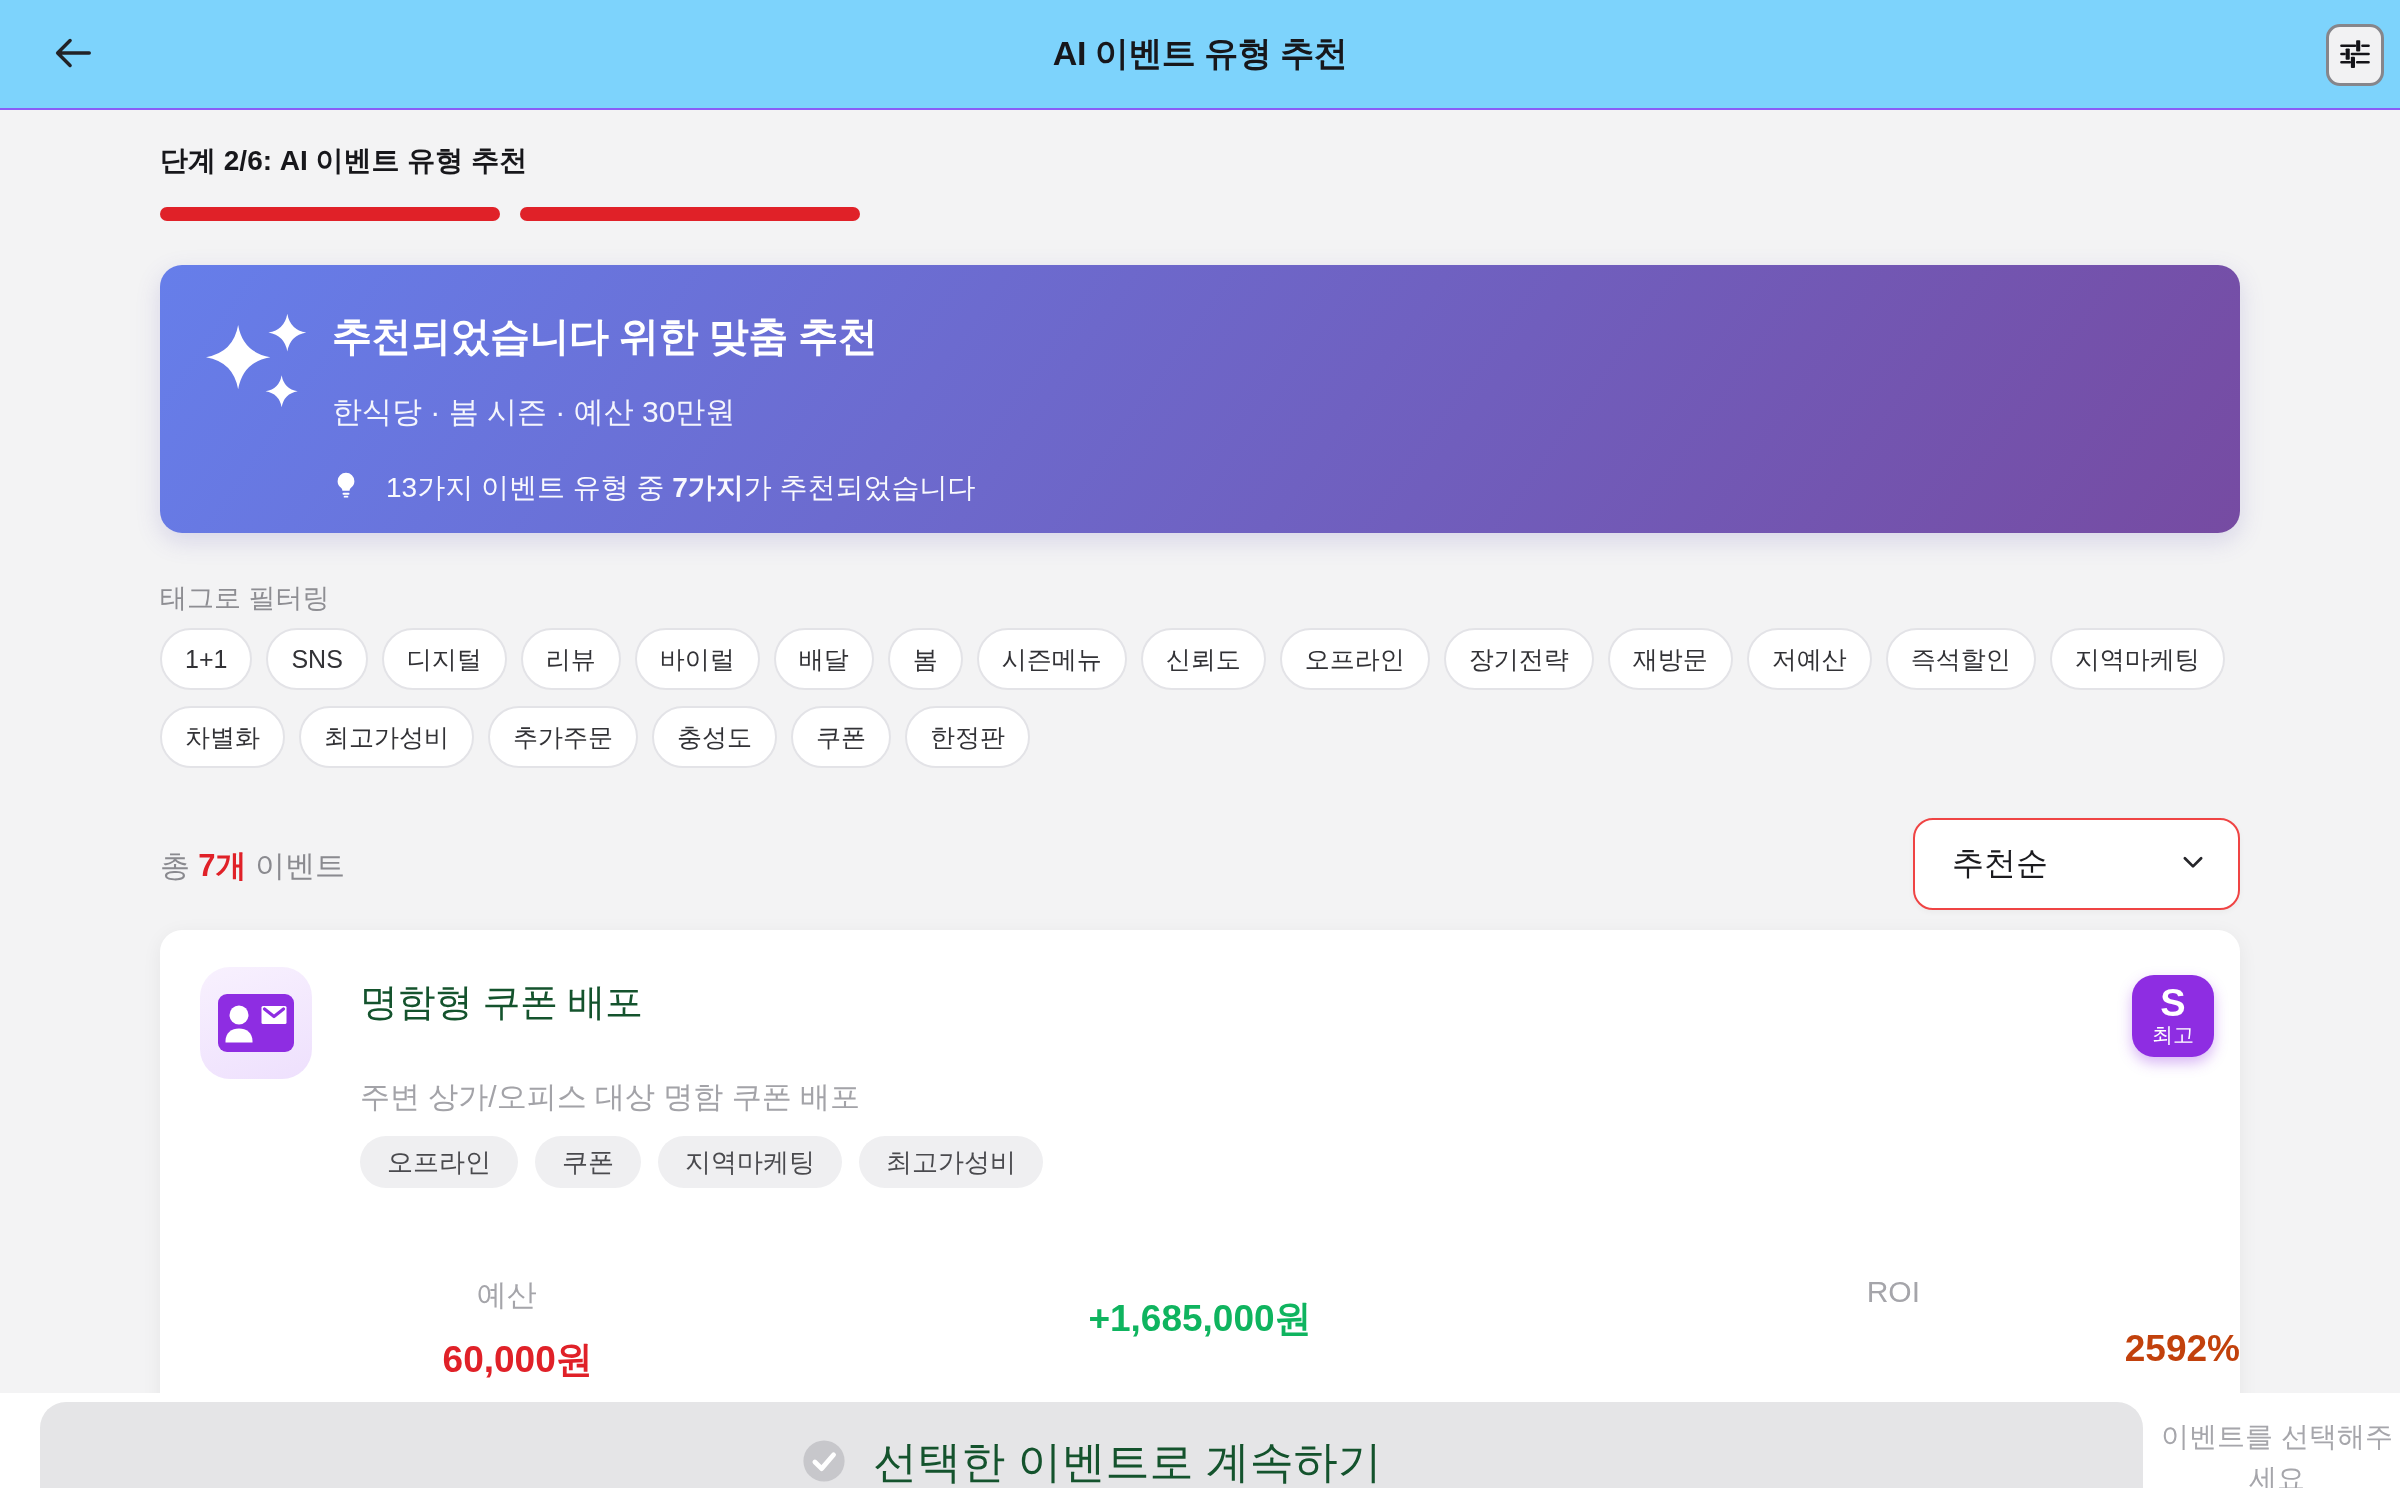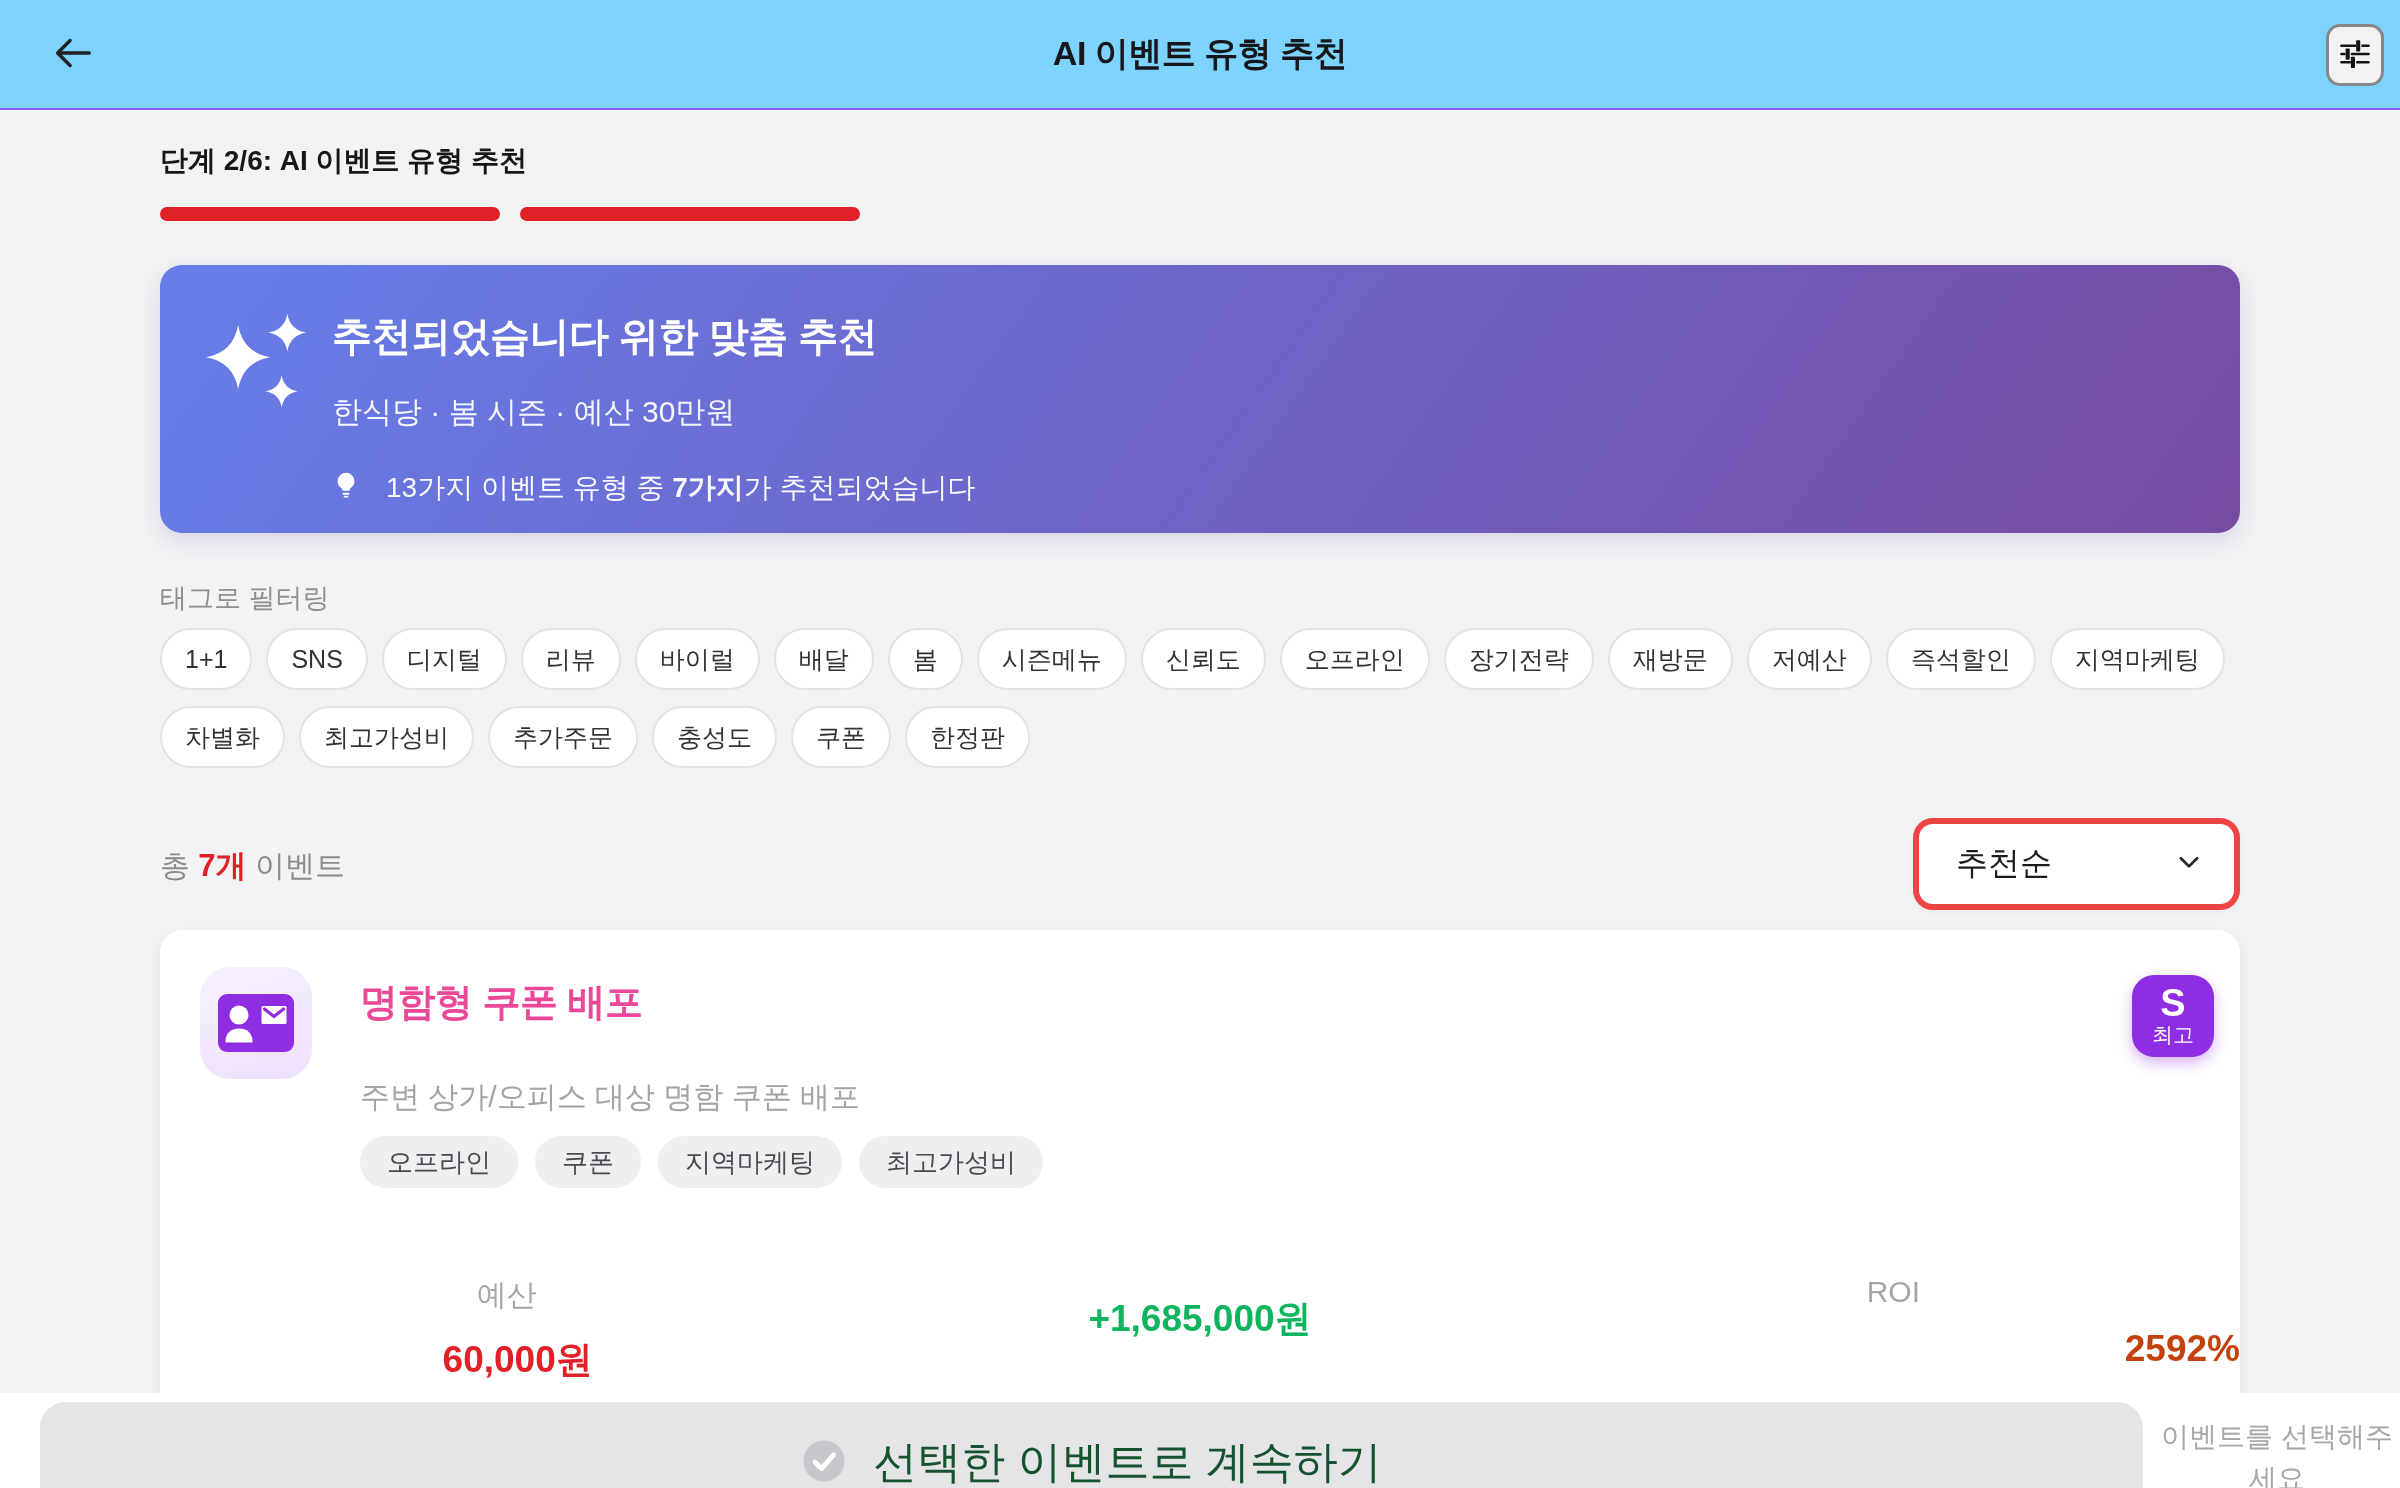--- a/index.html
+++ b/index.html
@@ -51,38 +51,38 @@
     height:62px; padding:0 23px; border-radius:31px;
     background:#ffffff; border:2px solid #e3e3e7;
     font-size:25px; font-weight:500; color:#323236; font-family:inherit;
     display:flex; align-items:center; cursor:pointer; white-space:nowrap;
   }
   
   .results-count { position:absolute; left:0; top:735px; font-size:30px; color:#8a8a8f; }
   .results-count b { font-size:31px; font-weight:700; }
   .sort-dropdown {
     position:absolute; right:0; top:708px; width:327px; height:92px;
-    background:#ffffff; border:6px solid #ef4444; border-radius:20px;
+    background:#ffffff; border:2px solid #ef4444; border-radius:20px;
     display:flex; align-items:center; justify-content:space-between;
     padding:0 30px 0 37px; cursor:pointer;
     box-shadow:0 2px 6px rgba(0,0,0,.04);
   }
   .sort-value { font-size:32px; color:#1b1b1f; }
   
   .event-card {
     position:absolute; left:0; top:820px; width:2080px; height:575px;
     background:#ffffff; border-radius:22px;
     box-shadow:0 4px 20px rgba(0,0,0,.06);
   }
   .card-icon {
     position:absolute; left:40px; top:37px; width:112px; height:112px;
     border-radius:30px; background:linear-gradient(160deg,#f8f1fe 0%,#eee0fd 100%);
     display:flex; align-items:center; justify-content:center;
   }
-  .card-title { position:absolute; left:200px; top:47px; font-size:38px; font-weight:700; color:#ec4899; letter-spacing:-0.5px; }
+  .card-title { position:absolute; left:200px; top:47px; font-size:38px; font-weight:400; color:#14532d; letter-spacing:-0.5px; }
   .grade-badge {
     position:absolute; right:26px; top:45px; width:82px; height:82px;
     border-radius:22px; background:#8e2de2; color:#ffffff; text-align:center;
     box-shadow:0 6px 14px rgba(142,45,226,.35);
   }
   .grade-letter { margin-top:8px; font-size:38px; font-weight:700; line-height:40px; }
   .grade-label { font-size:21px; line-height:24px; }
   .card-desc { position:absolute; left:200px; top:147px; font-size:30px; color:#a3a3a8; }
   .card-tags { position:absolute; left:200px; top:206px; display:flex; gap:17px; }
   .card-tag {

